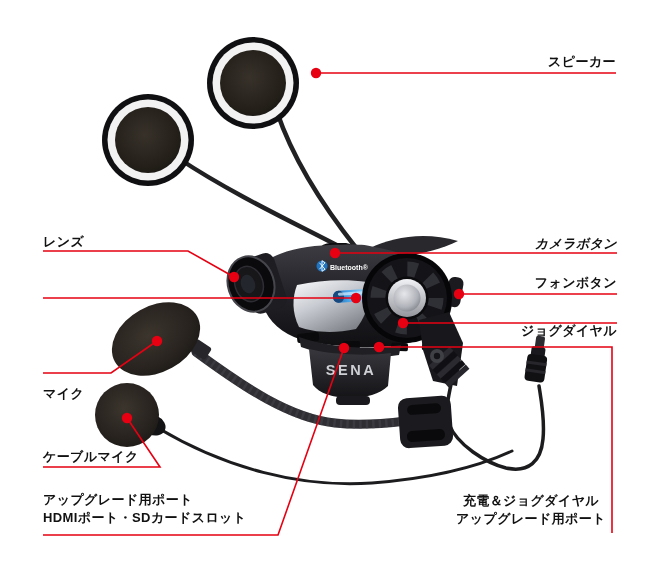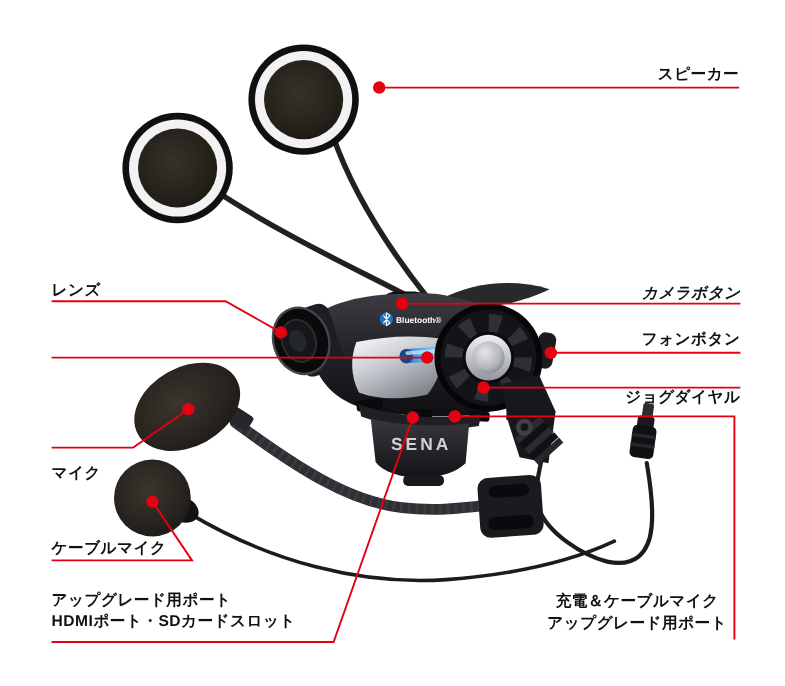--- a/index.html
+++ b/index.html
@@ -224,17 +224,17 @@
     <div>HDMIポート・SDカードスロット</div>
   </div>
 
   <div class="callout-label align-right" style="left:450px;top:235px;width:167px;font-style:italic;">カメラボタン</div>
 
   <div class="callout-label align-right" style="left:450px;top:274px;width:167px;">フォンボタン</div>
 
   <div class="callout-label align-right" style="left:450px;top:322px;width:167px;">ジョグダイヤル</div>
 
   <div class="callout-label align-center" style="left:448px;top:492px;width:166px;">
-    <div>充電＆ケーブルマイク</div>
+    <div>充電＆ジョグダイヤル</div>
     <div>アップグレード用ポート</div>
   </div>
 
 </div>
 
 </body></html>

